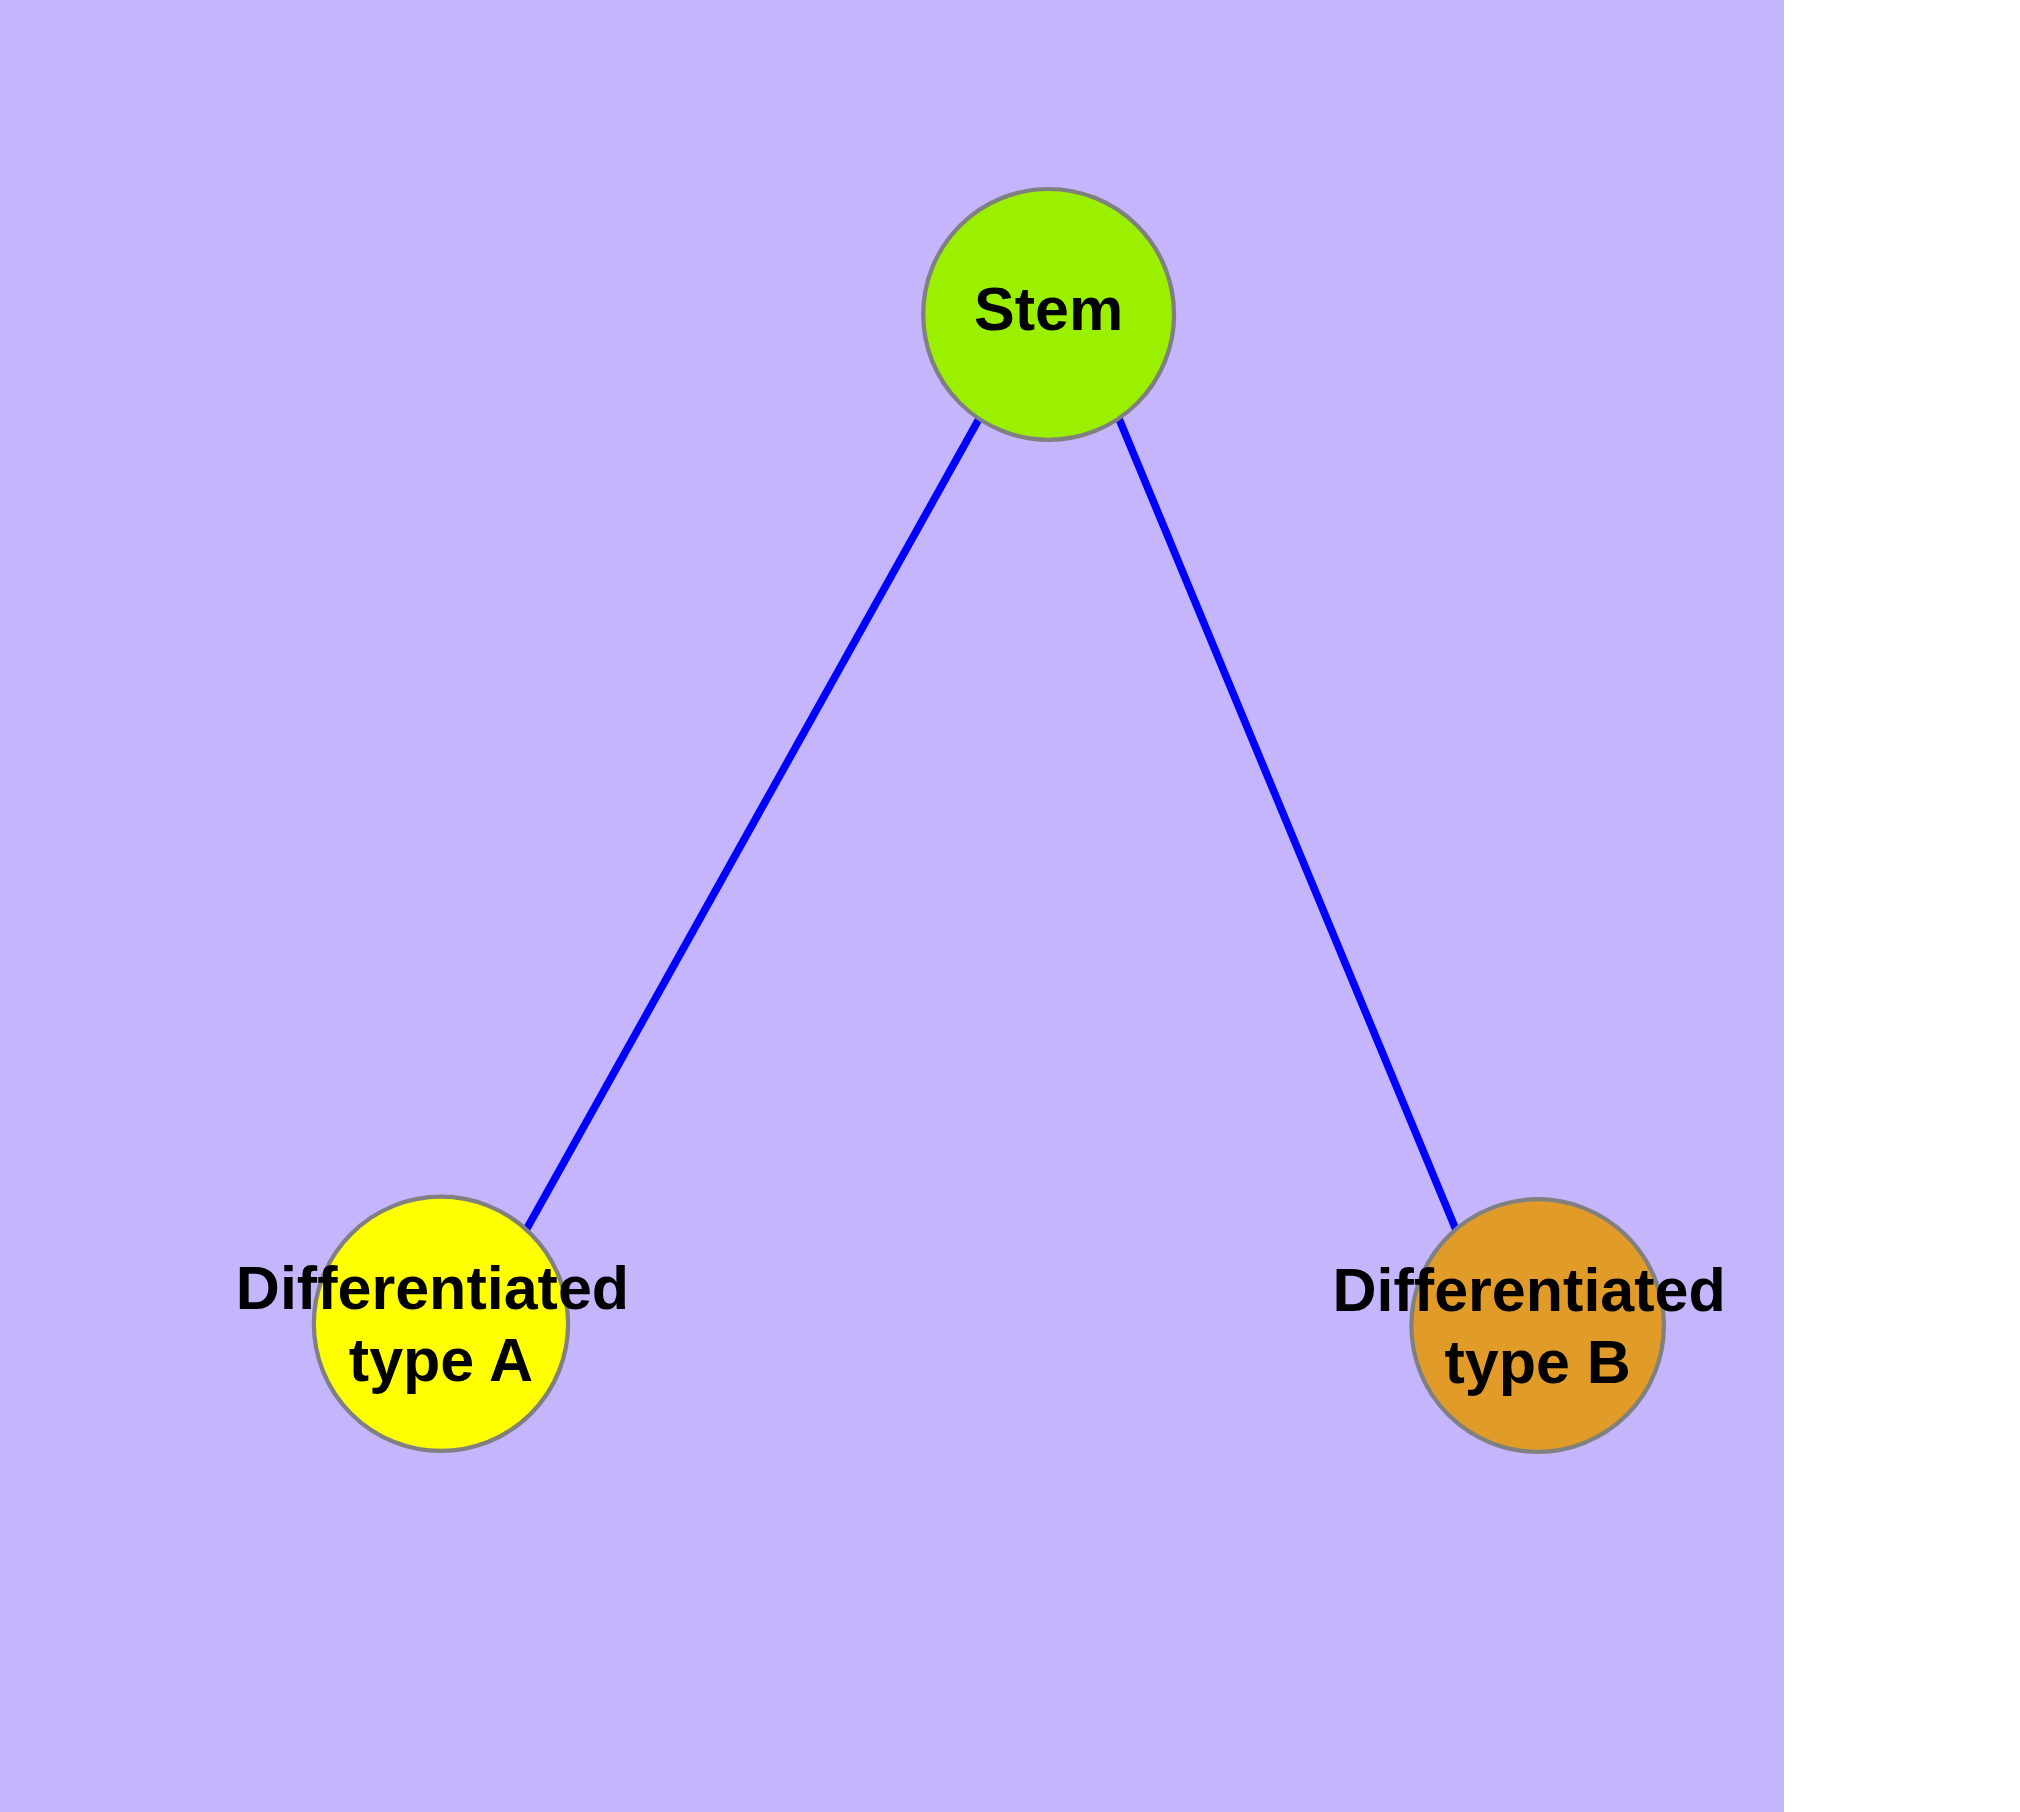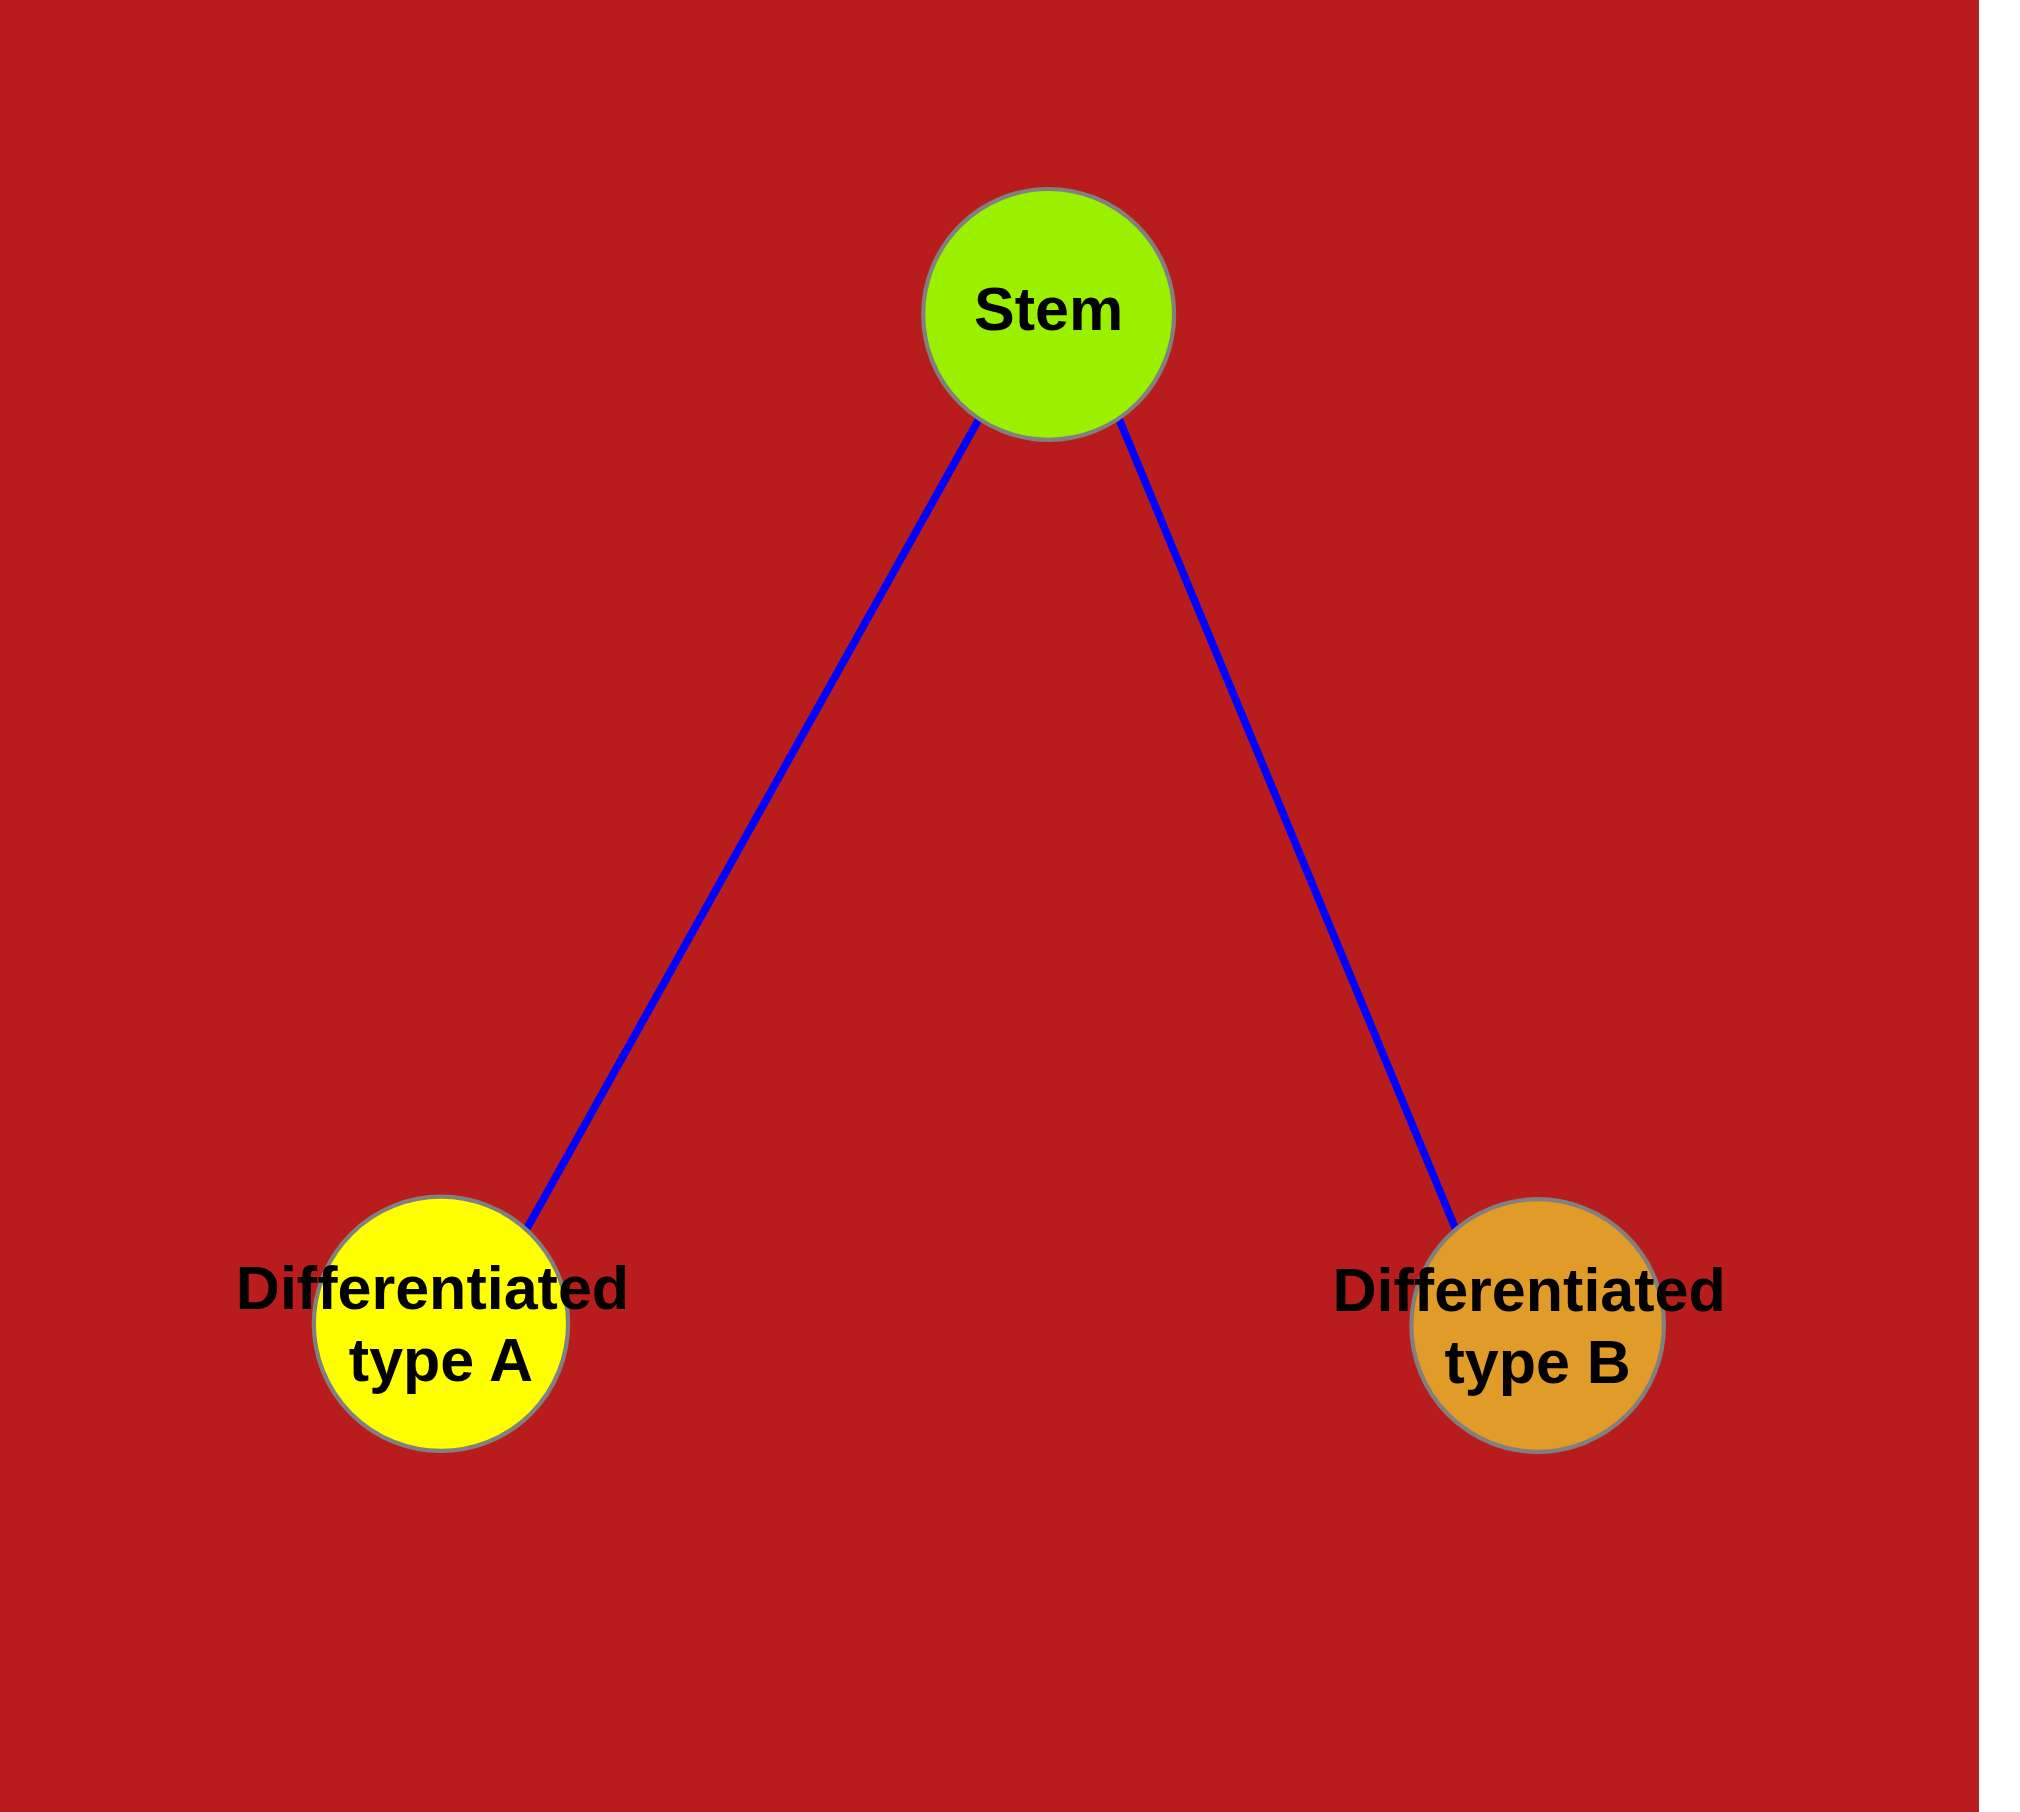--- a/index.html
+++ b/index.html
@@ -33,21 +33,21 @@
   .node-label-line {
     font-family: "Liberation Sans", sans-serif;
     font-weight: bold;
     fill: #000000;
     text-anchor: middle;
   }
 </style>
 </head>
 <body>
 
-<div id="canvas" style="width: 1979px; height: 1812px; background: #b91c1c;">
+<div id="canvas" style="width: 1784px; height: 1812px; background: #c4b5fd;">
   <svg id="graph-svg" viewBox="0 0 2384 2138" style="width: 2021px; height: 1812px;">
 
     <g>
       <line class="graph-edge" x1="1155" y1="494" x2="620" y2="1452" stroke="#0000ff" stroke-width="9" stroke-linecap="butt"></line>
       <line class="graph-edge" x1="1320" y1="494" x2="1718" y2="1452" stroke="#0000ff" stroke-width="9" stroke-linecap="butt"></line>
     </g>
 
     <g>
 
       <g>

